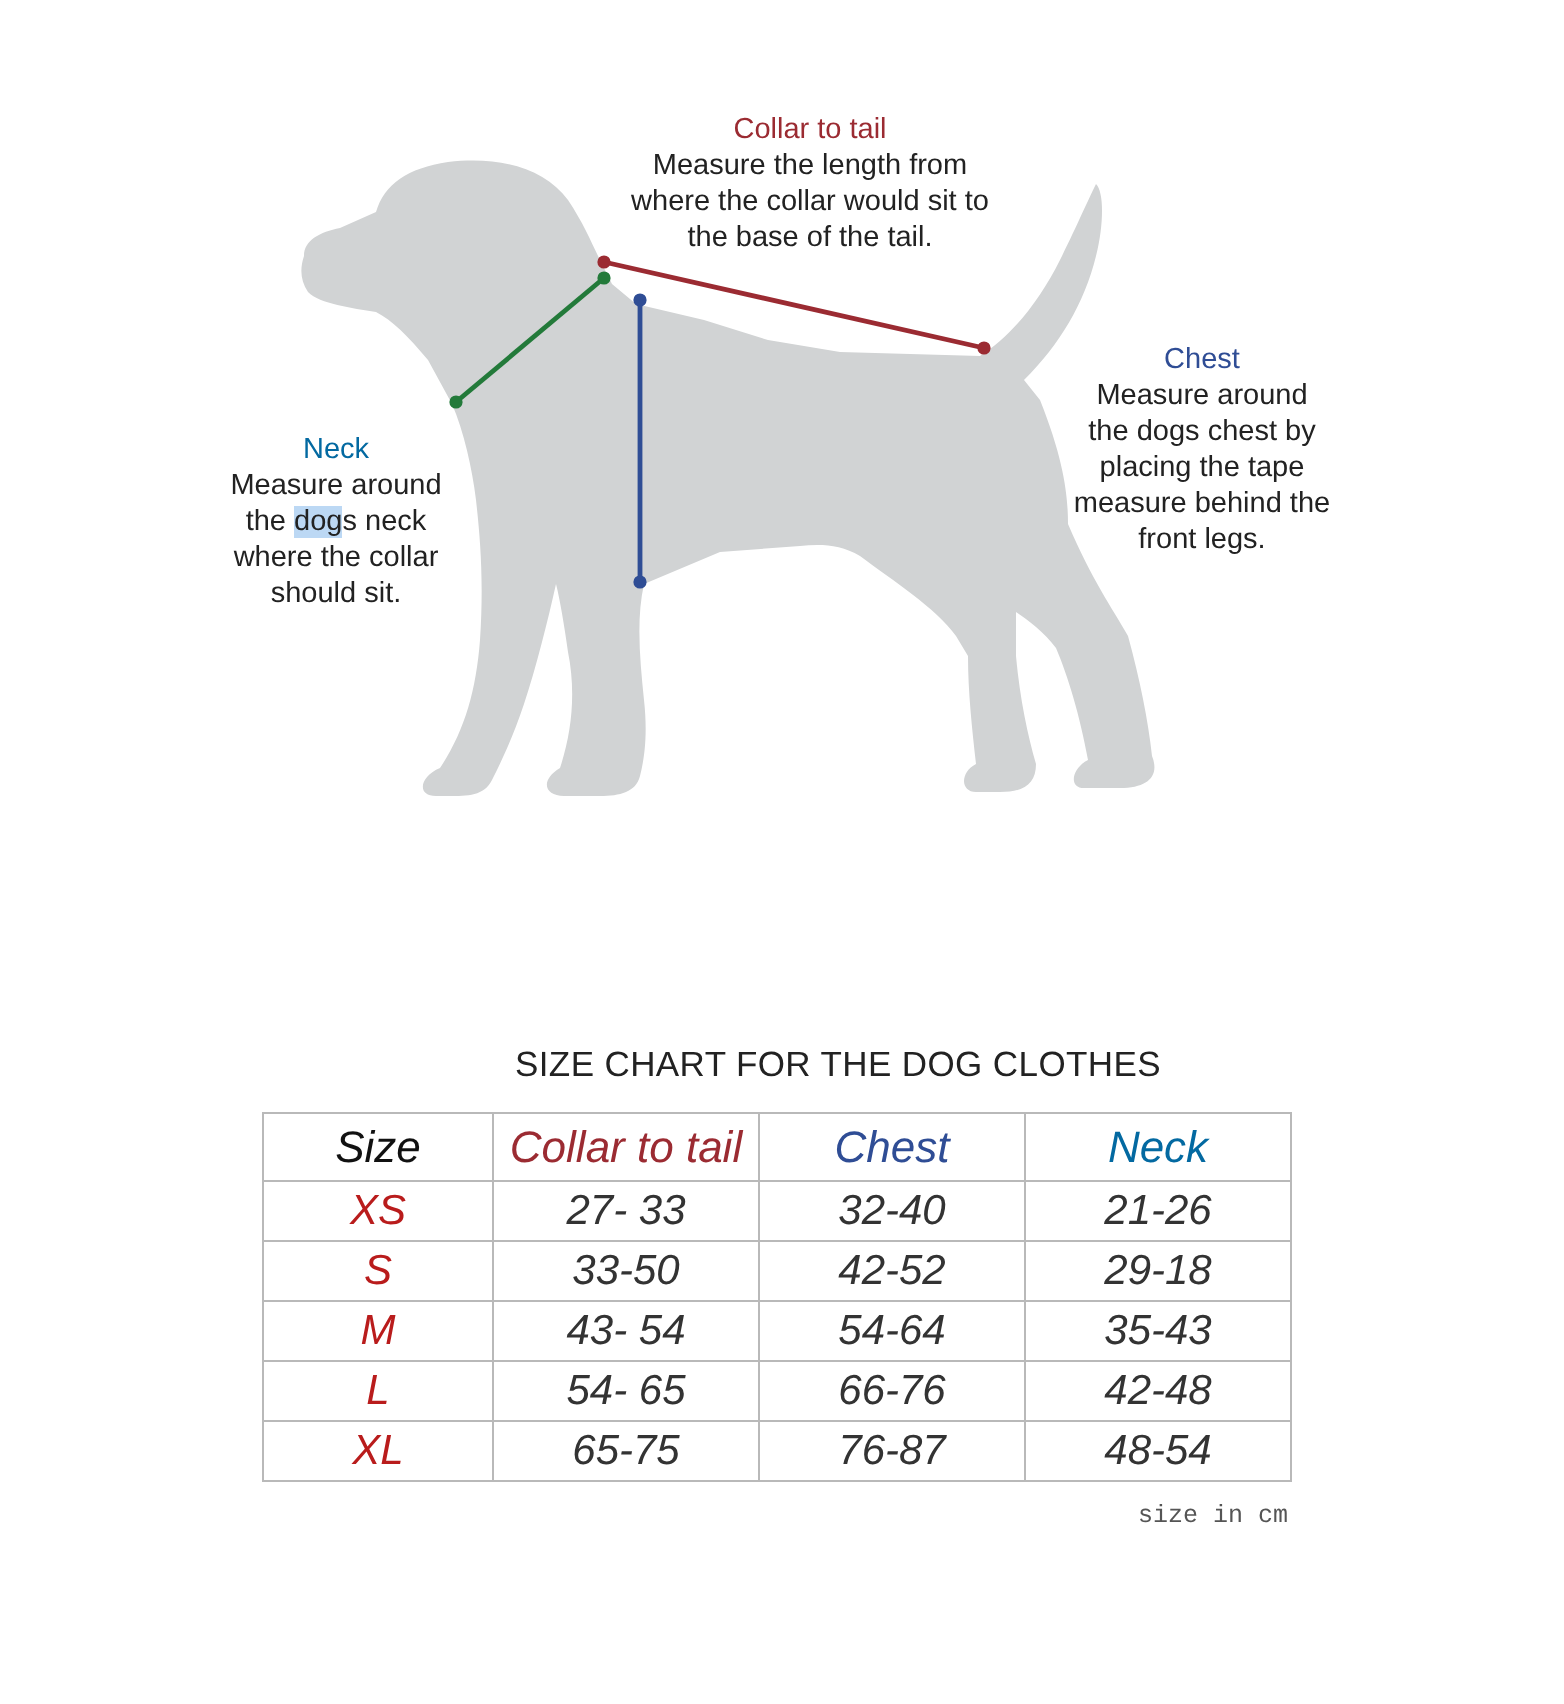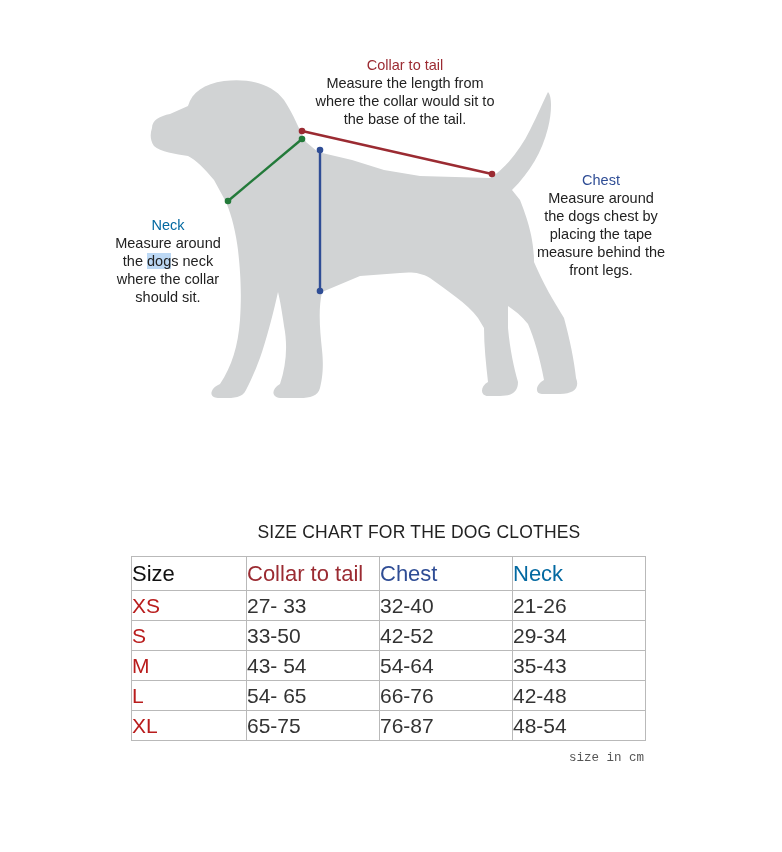--- a/index.html
+++ b/index.html
@@ -12,22 +12,22 @@
     .label-line { display: block; white-space: nowrap; }
     .t-red { color: #9b2b32; }
     .t-blue { color: #2f4d95; }
     .t-green { color: #0369a1; }
     .hl { background: #bcd8f4; }
 
     .chart-title { position: absolute; left: 0; width: 782px; top: 522px; text-align: center;
                    font-size: 17.5px; letter-spacing: 0.2px; color: #222; margin-left: 28px; }
     table.size-table { position: absolute; left: 131px; top: 556px; border-collapse: collapse;
                        border: 1px solid #b9b9b9; }
-    table.size-table th, table.size-table td { border: 1px solid #b9b9b9; text-align: left;
-                       padding: 0; font-weight: normal; }
+    table.size-table th, table.size-table td { border: 1px solid #b9b9b9; text-align: center;
+                       padding: 0; font-weight: normal; font-style: italic; }
     table.size-table th { height: 33px; font-size: 22px; }
     table.size-table td { height: 29px; font-size: 21px; color: #333; }
     table.size-table td.size-cell { color: #b91c1c; }
     .col-size { width: 114px; }
     .col-collar { width: 132px; }
     .col-chest { width: 132px; }
     .col-neck { width: 132px; }
     .unit-note { position: absolute; right: 138px; top: 751px; font-size: 12.5px; color: #555; font-family: Liberation Mono, monospace; }
   </style>
 </head>
@@ -146,21 +146,21 @@
       <tr>
         <td class="size-cell">XS</td>
         <td>27- 33</td>
         <td>32-40</td>
         <td>21-26</td>
       </tr>
       <tr>
         <td class="size-cell">S</td>
         <td>33-50</td>
         <td>42-52</td>
-        <td>29-34</td>
+        <td>29-18</td>
       </tr>
       <tr>
         <td class="size-cell">M</td>
         <td>43- 54</td>
         <td>54-64</td>
         <td>35-43</td>
       </tr>
       <tr>
         <td class="size-cell">L</td>
         <td>54- 65</td>

